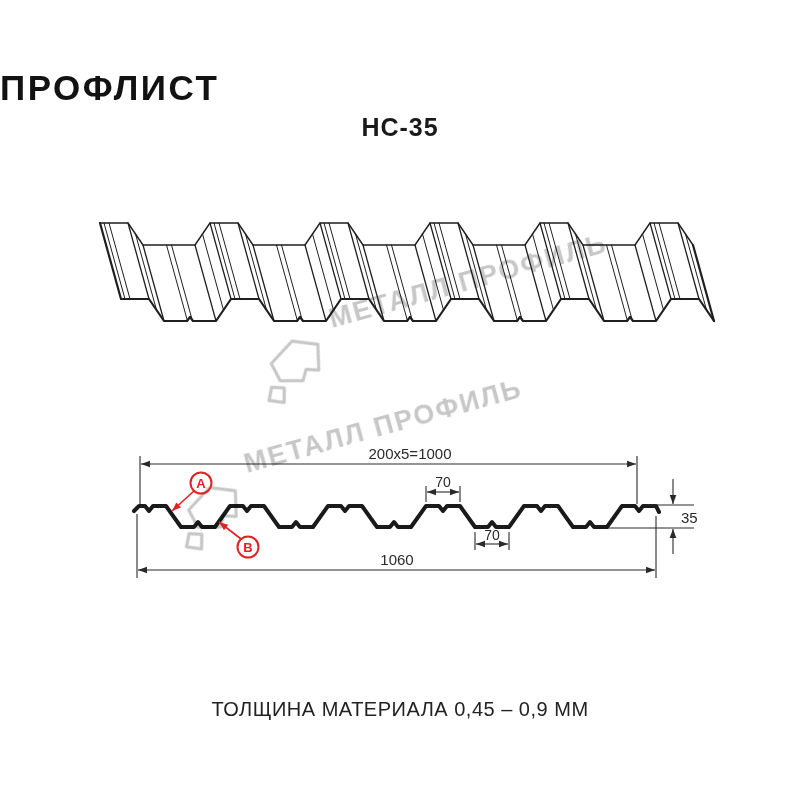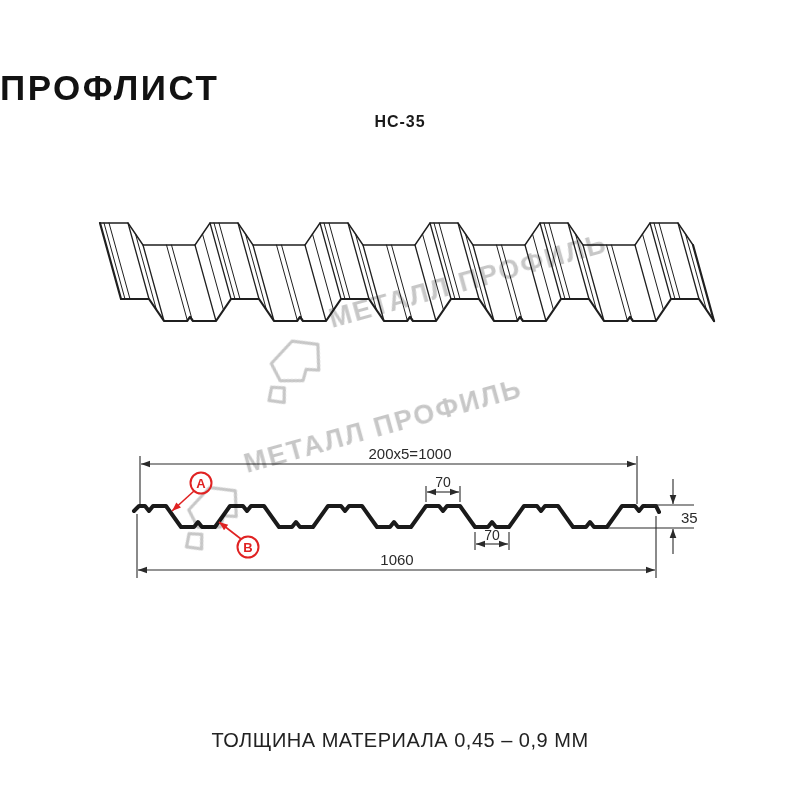--- a/index.html
+++ b/index.html
@@ -1,22 +1,22 @@
 <!DOCTYPE html>
 <html><head>
 <meta charset="utf-8">
 <style>
   html,body{margin:0;padding:0;background:#ffffff;}
   #page{position:relative;width:800px;height:800px;background:#fff;overflow:hidden;
         font-family:"Liberation Sans", sans-serif;}
   .title{position:absolute;left:0;right:0;top:68px;text-align:left;
          font-size:35px;font-weight:900;letter-spacing:2.5px;color:#121212;}
   .subtitle{position:absolute;left:0;right:0;top:113px;text-align:center;
-         font-size:16px;font-weight:600;letter-spacing:1px;color:#1a1a1a;}
-  .footer{position:absolute;left:0;right:0;top:729px;text-align:center;
+         font-size:25px;font-weight:600;letter-spacing:1px;color:#1a1a1a;}
+  .footer{position:absolute;left:0;right:0;top:698px;text-align:center;
          font-size:20px;font-weight:500;letter-spacing:0.5px;color:#222;}
   svg{position:absolute;left:0;top:0;}
   .wm{mix-blend-mode:multiply;}
   .wm text{font-family:"Liberation Sans",sans-serif;font-weight:bold;font-size:27px;
            letter-spacing:2px;fill:#c7c7c7;}
   .dimtxt{font-family:"Liberation Sans",sans-serif;font-size:15px;fill:#2a2a2a;}
   .dimtxt.small{font-size:14px;}
   .redlbl{font-family:"Liberation Sans",sans-serif;font-size:13px;font-weight:bold;fill:#e02222;}
 </style>
 </head>

